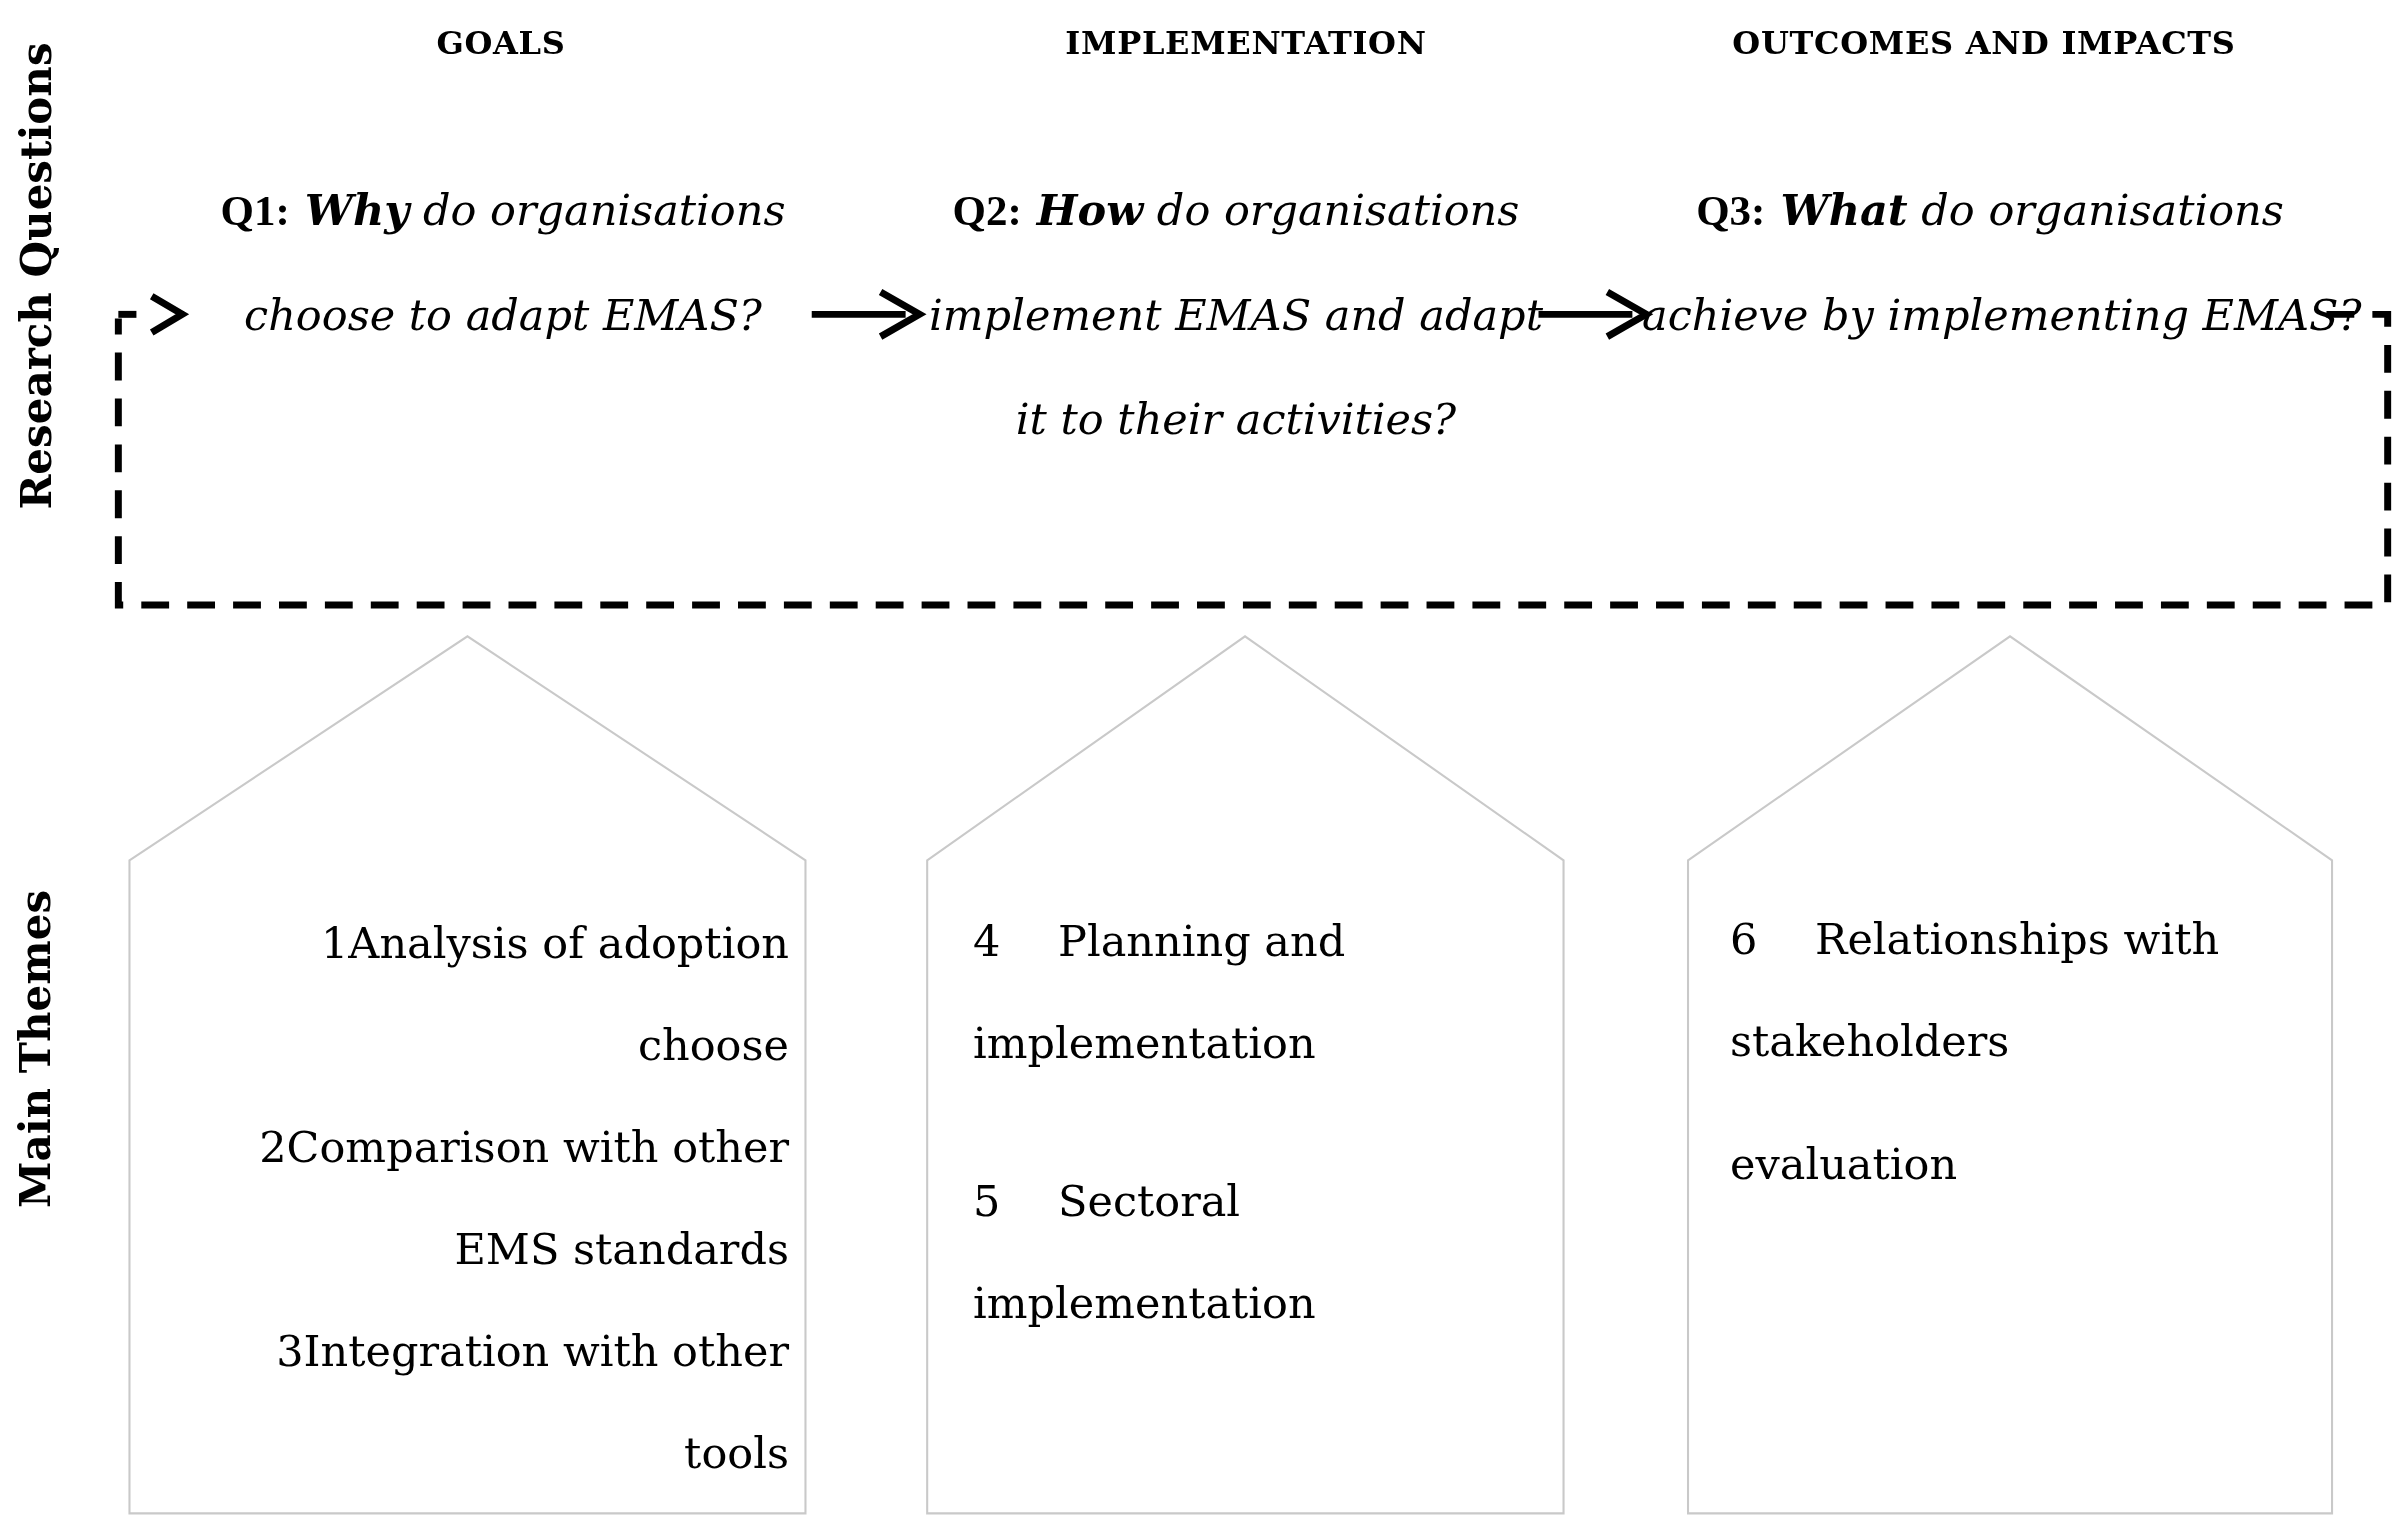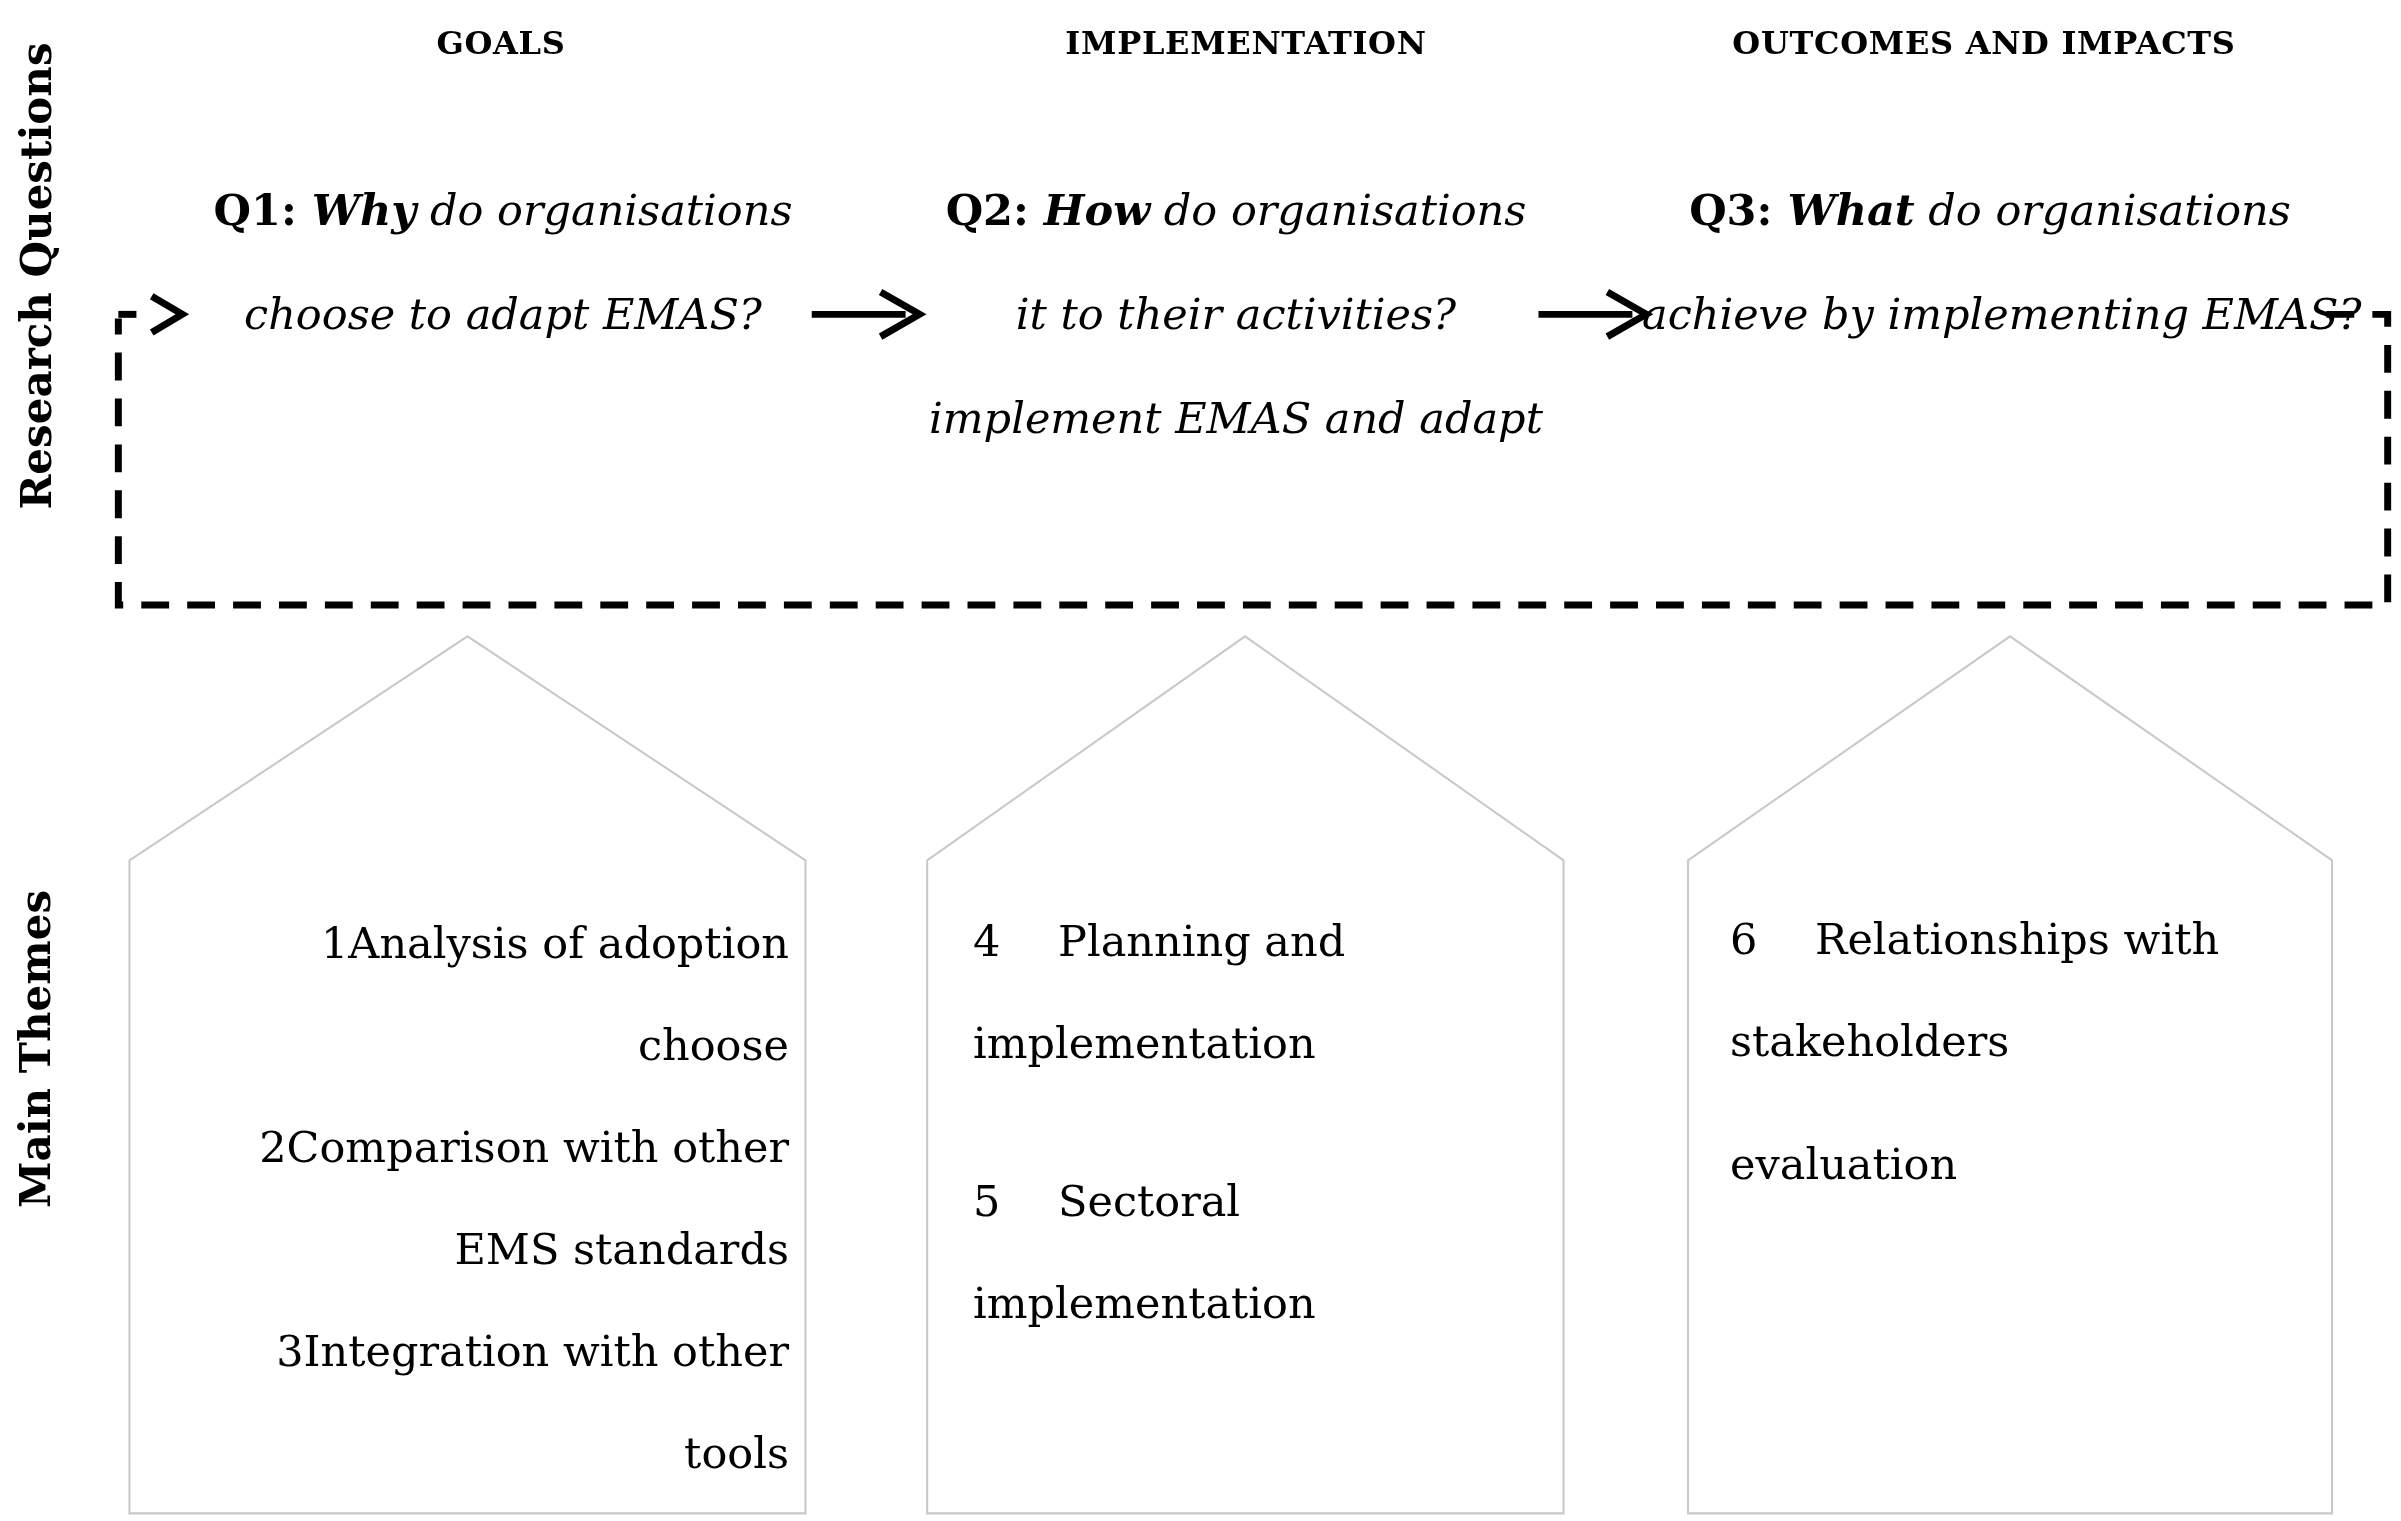--- a/index.html
+++ b/index.html
@@ -40,21 +40,21 @@
     top: 158px;
     width: 696px;
     text-align: center;
   }
   .q-line {
     font-size: 43px;
     line-height: 104px;
     font-style: italic;
     white-space: nowrap;
   }
-  .q-prefix { font-style: normal; font-weight: bold; }
+  .q-prefix { font-style: normal; font-weight: bold; font-family: Liberation Serif, serif; }
   .q-key { font-weight: bold; }
   .house-text {
     position: absolute;
   }
   .t-line {
     font-size: 43px;
     line-height: 102px;
     white-space: nowrap;
   }
   .t-num {
@@ -98,22 +98,22 @@
   <div class="col-header" style="left:1246px;">IMPLEMENTATION</div>
   <div class="col-header" style="left:1984px;">OUTCOMES AND IMPACTS</div>
 
   <div class="q-block" style="left:155px;">
     <div class="q-line"><span class="q-prefix">Q1:</span><span class="q-key"> Why</span><span> do organisations</span></div>
     <div class="q-line">choose to adapt EMAS?</div>
   </div>
 
   <div class="q-block" style="left:888px;">
     <div class="q-line"><span class="q-prefix">Q2:</span><span class="q-key"> How</span><span> do organisations</span></div>
+    <div class="q-line">implement EMAS and adapt</div>
     <div class="q-line">it to their activities?</div>
-    <div class="q-line">implement EMAS and adapt</div>
   </div>
 
   <div class="q-block" style="left:1642px;">
     <div class="q-line"><span class="q-prefix">Q3:</span><span class="q-key"> What</span><span> do organisations</span></div>
     <div class="q-line">achieve by implementing EMAS?</div>
   </div>
 
   <div class="house-text" id="house1-text" style="left:177px; top:892px; width:612px;text-align:right;">
     <div class="theme-item">
       <div class="t-line"><span class="t-num">1</span><span>Analysis of adoption</span></div>

